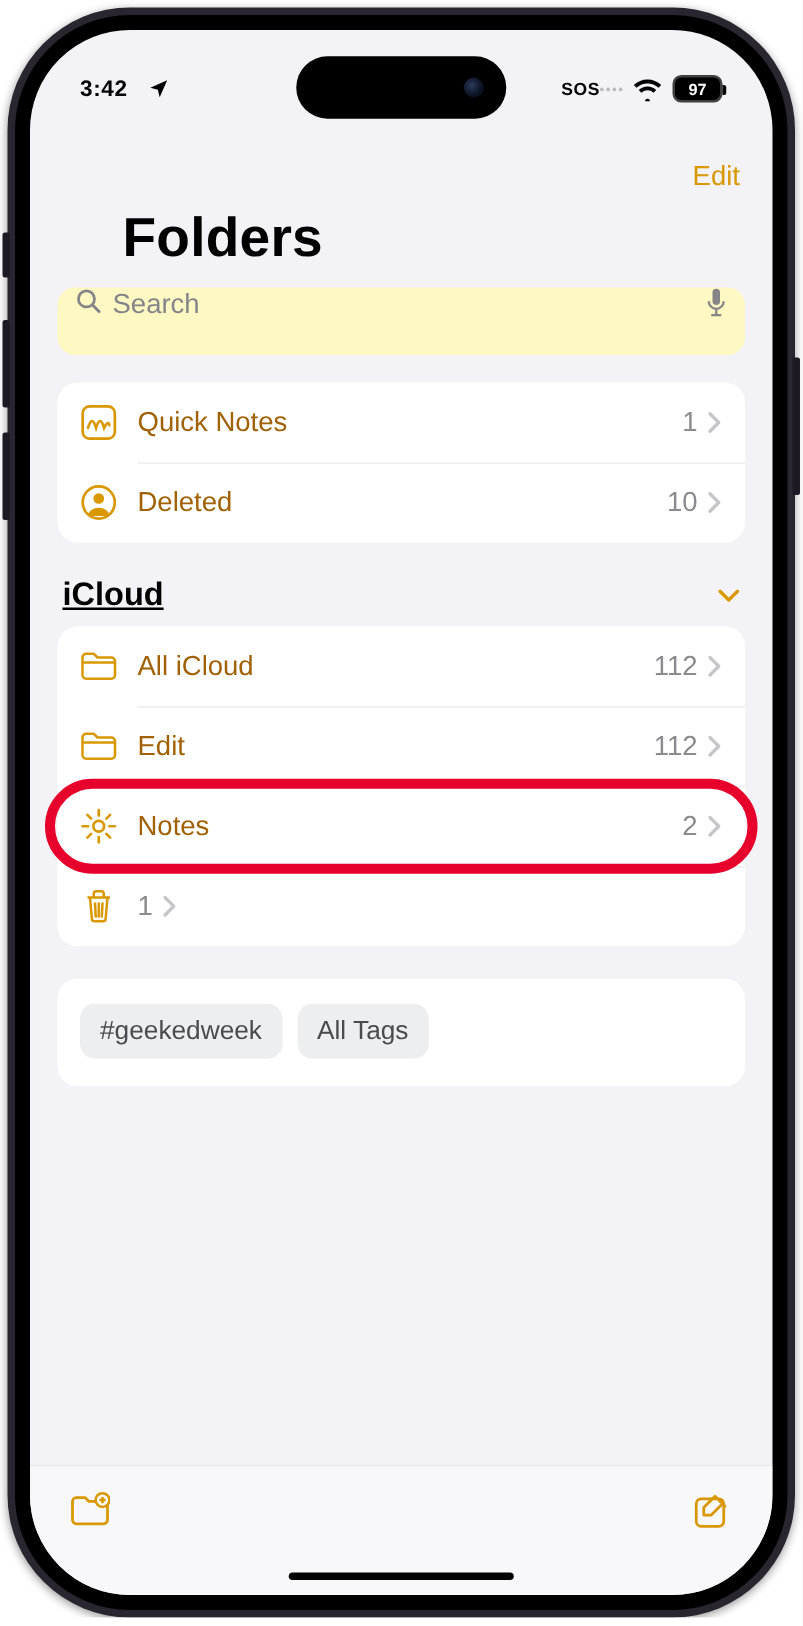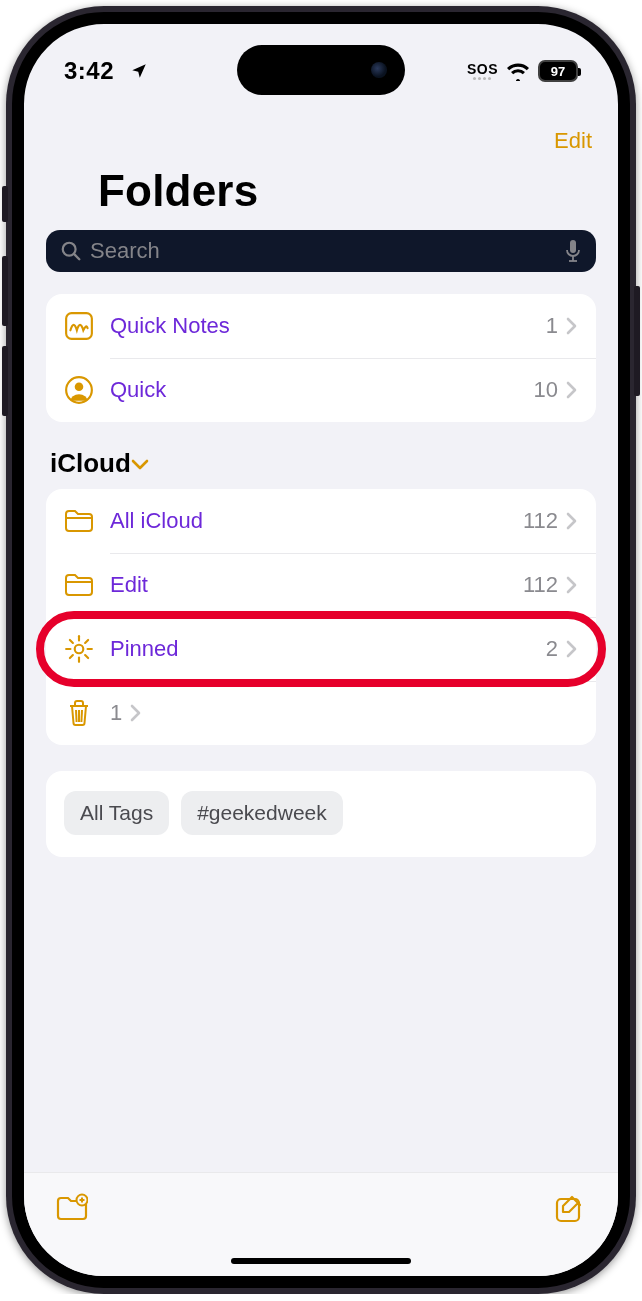--- a/index.html
+++ b/index.html
@@ -59,24 +59,24 @@
       position: absolute;
       top: 20px; left: 0; right: 0;
       height: 54px;
       display: flex;
       justify-content: space-between;
       align-items: center;
       padding: 0 40px;
       z-index: 5;
       font-weight: 600;
     }
-    .status-left { display: flex; align-items: center; gap: 16px; font-size: 24px; letter-spacing: 0.5px;}
+    .status-left { display: flex; align-items: center; gap: 16px; font-size: 18px; letter-spacing: 0.5px;}
     .status-right { display: flex; align-items: center; gap: 8px; }
     .loc-arrow { width: 18px; height: 18px; }
-    .sos-stack { display:flex; flex-direction: column; align-items: center; line-height: 1;}
+    .sos-stack { display:flex; flex-direction: row; align-items: center; line-height: 1;}
     .sos { font-size: 14px; font-weight: 700; letter-spacing: 0.5px;}
     .dots { display:flex; gap:2px; margin-top:1px;}
     .dots span { width:3px; height:3px; border-radius:50%; background:#bbb;}
     .wifi-icon { width: 24px; height: 20px; }
     .battery {
       display: flex; align-items: center;
       width: 40px; height: 22px;
       border: 2px solid #404040; border-radius: 7px;
       padding: 2px; position: relative;
       background: #000;
@@ -102,24 +102,24 @@
     .edit-btn { color: #d99700; font-size: 22px; font-weight: 400;}
     .title {
       font-size: 44px;
       font-weight: 700;
       padding: 4px 26px 14px;
       letter-spacing: 0.2px;
       margin-left: 48px;
     }
     .search {
       margin: 0 22px 22px;
-      background: #0f172a;
+      background: #fef9c3;
       border-radius: 14px;
-      height: 42px;
-      display:flex; align-items:center;
+      height: 54px;
+      display:flex; 
       padding: 0 14px;
       gap: 8px;
     }
     .search .mag { width:22px; height:22px; }
     .search .ph { color:#848489; font-size:22px; flex:1;}
     .search .mic { width:18px; height:24px;}
     .card {
       background:#fff;
       margin: 0 22px 26px;
       border-radius: 16px;
@@ -132,26 +132,27 @@
       padding: 0 18px;
       position: relative;
     }
     .row + .row::before {
       content:'';
       position:absolute; top:0; left:64px; right:0;
       height:1px; background:#e9e9ec;
     }
     .row .icon { width:30px; height:30px; margin-right: 16px; color:#d99700; flex-shrink:0;}
     .row .icon svg { width:100%; height:100%; display:block;}
-    .row .label { font-size:22px; flex:1; color:#6d28d9;}
+    .row .label { font-size:22px; flex:1; color:#a16207;}
     .row .count { font-size:22px; color:#8a8a8f; margin-right: 8px;}
     .row .chev { width:12px; height:18px; }
     .section-header {
-      display:flex; align-items:center; 
+      display:flex; align-items:center; justify-content:space-between;
       padding: 0 26px 10px;
+      text-decoration: underline;
     }
     .section-header .sh-title { font-size:26px; font-weight:700;}
     .section-header .sh-chev { width:18px; height:12px;}
     .highlight-ring {
       position:absolute;
       left:-10px; right:-10px;
       border: 8px solid #e6002b;
       border-radius: 40px;
       height: 76px;
       pointer-events: none;
@@ -260,21 +261,21 @@
             </svg>
         </div>
         <div class="row">
           <span class="icon">
             <svg viewBox="0 0 28 28">
                 <circle cx="14" cy="14" r="12" stroke="#d99700" stroke-width="2" fill="none"></circle>
                 <circle cx="14" cy="11" r="4" fill="#d99700"></circle>
                 <path d="M6 24 a8 6 0 0 1 16 0" fill="#d99700"></path>
               </svg>
           </span>
-          <span class="label">Quick</span>
+          <span class="label">Deleted</span>
           <span class="count">10</span>
           <svg class="chev gray" viewBox="0 0 12 18">
               <path d="M2 2 L9 9 L2 16" stroke="currentColor" stroke-width="2.6" fill="none" stroke-linecap="round" stroke-linejoin="round"></path>
             </svg>
         </div>
       </div>
 
       <div class="section-header">
         <span class="sh-title">iCloud</span>
         <svg class="sh-chev" viewBox="0 0 18 12">
@@ -319,21 +320,21 @@
                   <line x1="14" y1="22" x2="14" y2="26"></line>
                   <line x1="2" y1="14" x2="6" y2="14"></line>
                   <line x1="22" y1="14" x2="26" y2="14"></line>
                   <line x1="5.5" y1="5.5" x2="8.3" y2="8.3"></line>
                   <line x1="19.7" y1="19.7" x2="22.5" y2="22.5"></line>
                   <line x1="5.5" y1="22.5" x2="8.3" y2="19.7"></line>
                   <line x1="19.7" y1="8.3" x2="22.5" y2="5.5"></line>
                 </g>
               </svg>
           </span>
-          <span class="label">Pinned</span>
+          <span class="label">Notes</span>
           <span class="count">2</span>
           <svg class="chev gray" viewBox="0 0 12 18">
               <path d="M2 2 L9 9 L2 16" stroke="currentColor" stroke-width="2.6" fill="none" stroke-linecap="round" stroke-linejoin="round"></path>
             </svg>
         </div>
         <div class="row">
           <span class="icon">
             <svg viewBox="0 0 26 30">
                 <path d="M4 8 h18 M9 8 V5 a2 2 0 0 1 2-2 h4 a2 2 0 0 1 2 2 v3 M6 8 l1.5 17 a2 2 0 0 0 2 2 h7 a2 2 0 0 0 2-2 L20 8" stroke="#d99700" stroke-width="2" fill="none" stroke-linejoin="round"></path>
                 <line x1="10" y1="12" x2="10.6" y2="24" stroke="#d99700" stroke-width="2"></line>
@@ -344,22 +345,22 @@
           <span class="count">1</span>
           <svg class="chev gray" viewBox="0 0 12 18">
               <path d="M2 2 L9 9 L2 16" stroke="currentColor" stroke-width="2.6" fill="none" stroke-linecap="round" stroke-linejoin="round"></path>
             </svg>
         </div>
       </div>
 
 
       <div class="card">
         <div class="tags-wrap">
+          <span class="tag-chip">#geekedweek</span>
           <span class="tag-chip">All Tags</span>
-          <span class="tag-chip">#geekedweek</span>
         </div>
       </div>
 
     </div>
 
     <div class="bottom-bar">
       <svg viewBox="0 0 32 28">
         <path d="M2 7 a3 3 0 0 1 3-3 h7 l3 3 h12 a3 3 0 0 1 3 3 v12 a3 3 0 0 1 -3 3 H5 a3 3 0 0 1 -3 -3 Z" stroke="#d99700" stroke-width="2.2" fill="none"></path>
         <circle cx="26" cy="6" r="5.5" fill="#f8f8fa" stroke="#d99700" stroke-width="2"></circle>
         <line x1="26" y1="3.5" x2="26" y2="8.5" stroke="#d99700" stroke-width="2"></line>

